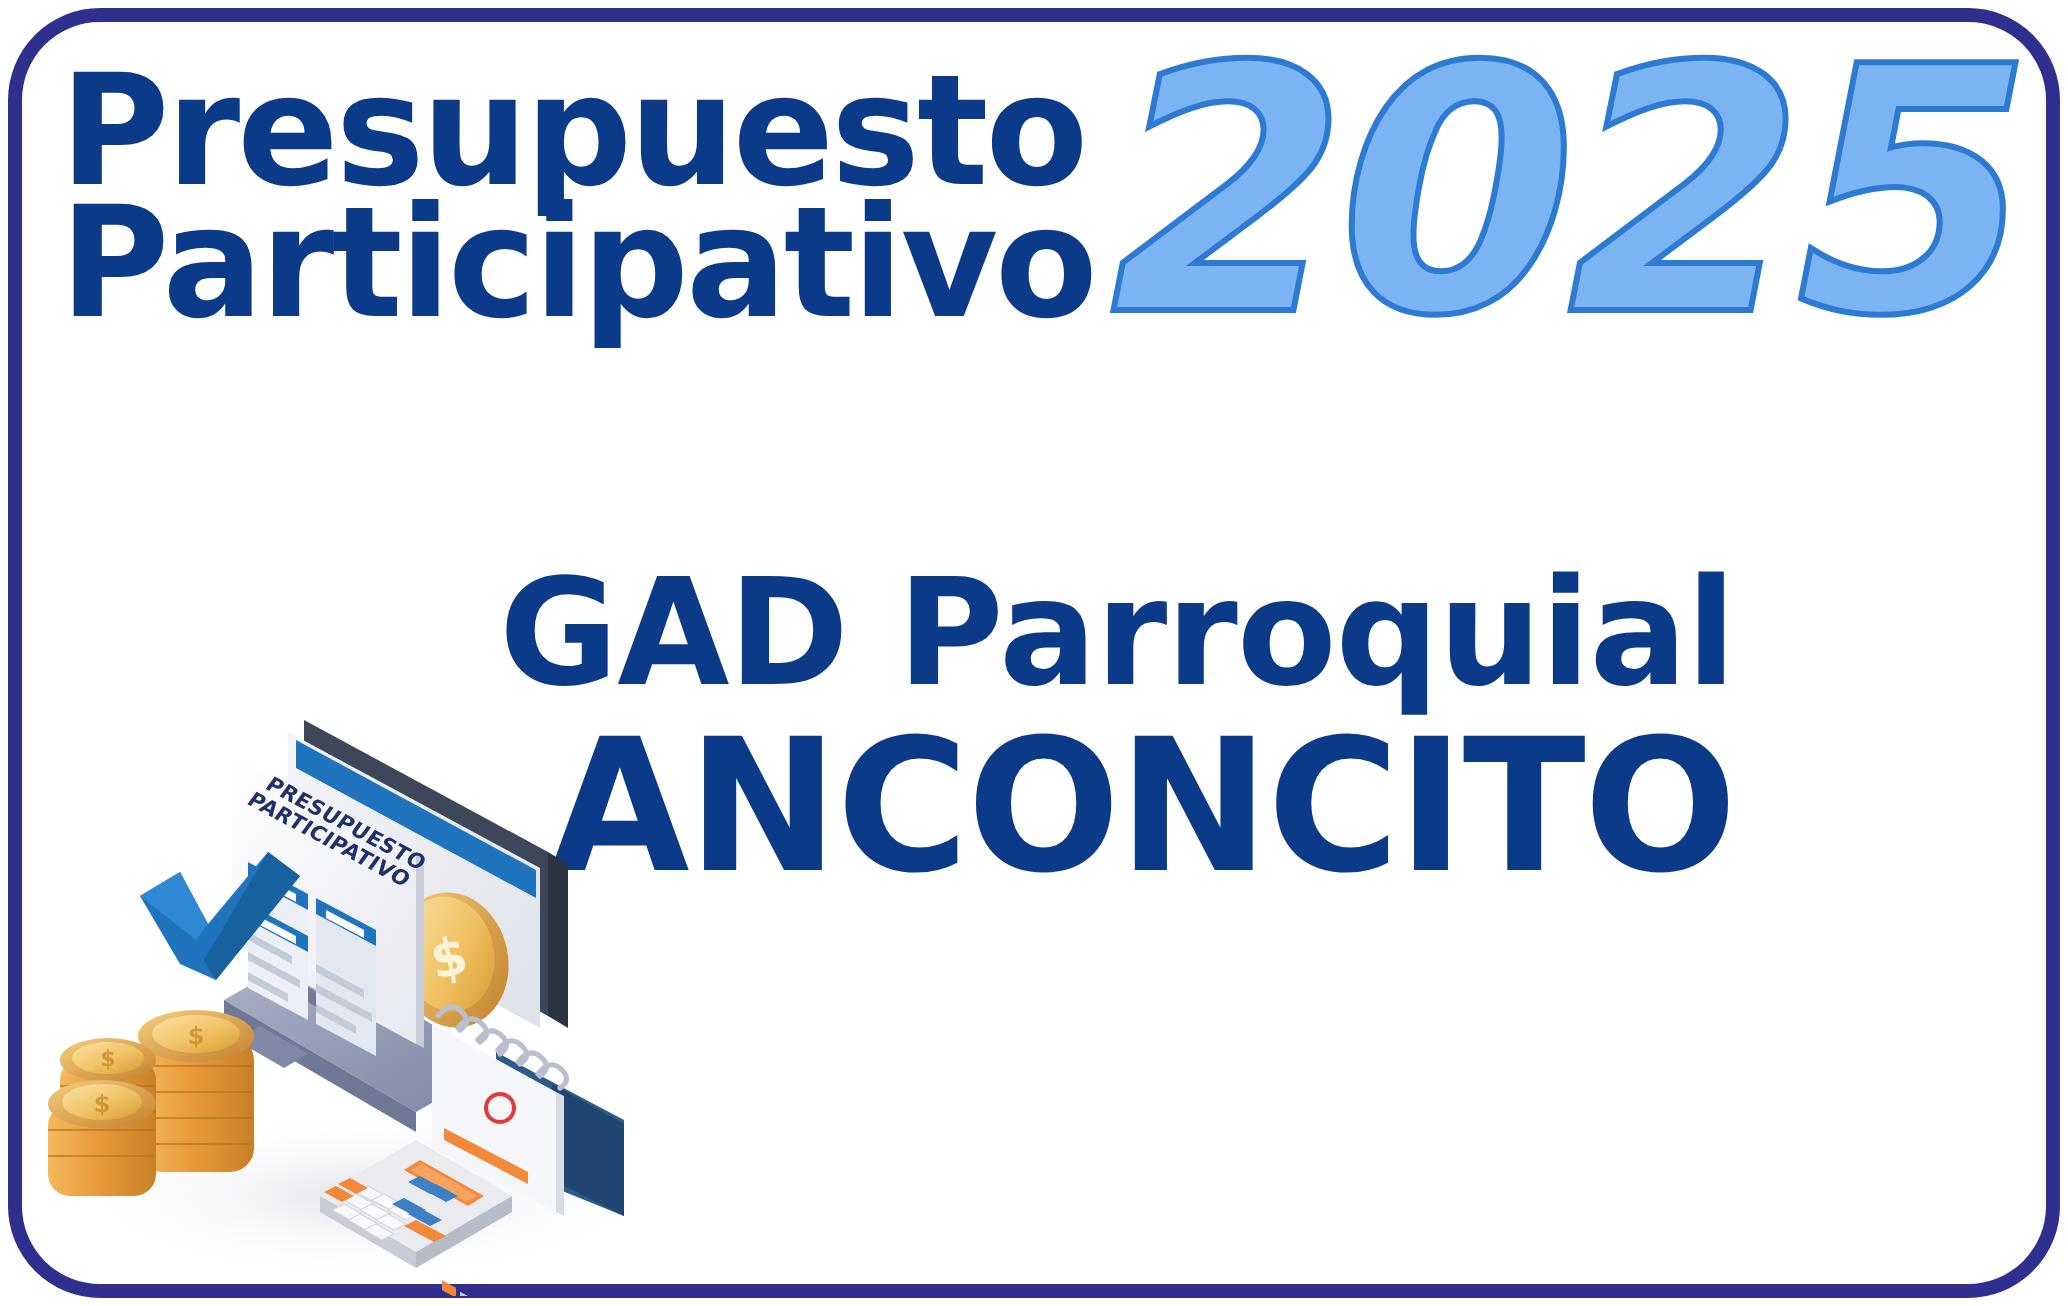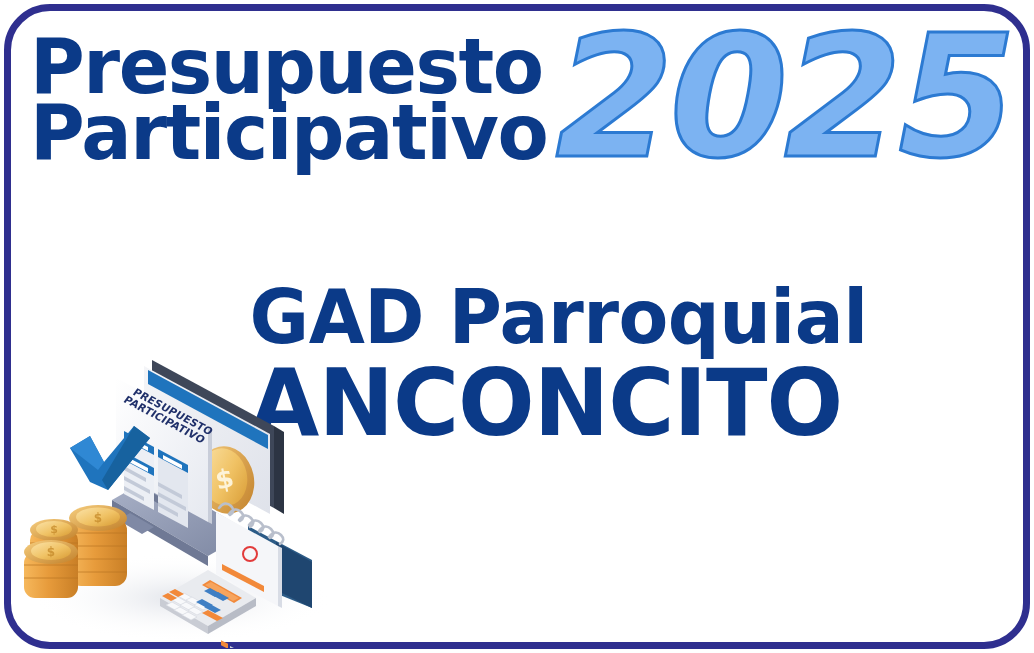--- a/index.html
+++ b/index.html
@@ -68,21 +68,21 @@
     margin-left: -8px;
     margin-top: -6px;
     white-space: nowrap;
     font-style: italic;
   }
   
   .subtitle {
     position: absolute;
     right: 34px;
     top: 282px;
-    text-align: left;
+    text-align: right;
     line-height: 0.95;
   }
   .sub-line-1 {
     font-family: "DejaVu Sans", sans-serif;
     font-weight: bold;
     font-size: 74px;
     letter-spacing: -0.5px;
     color: #0b3a88;
     white-space: nowrap;
     transform: scaleX(0.98);

